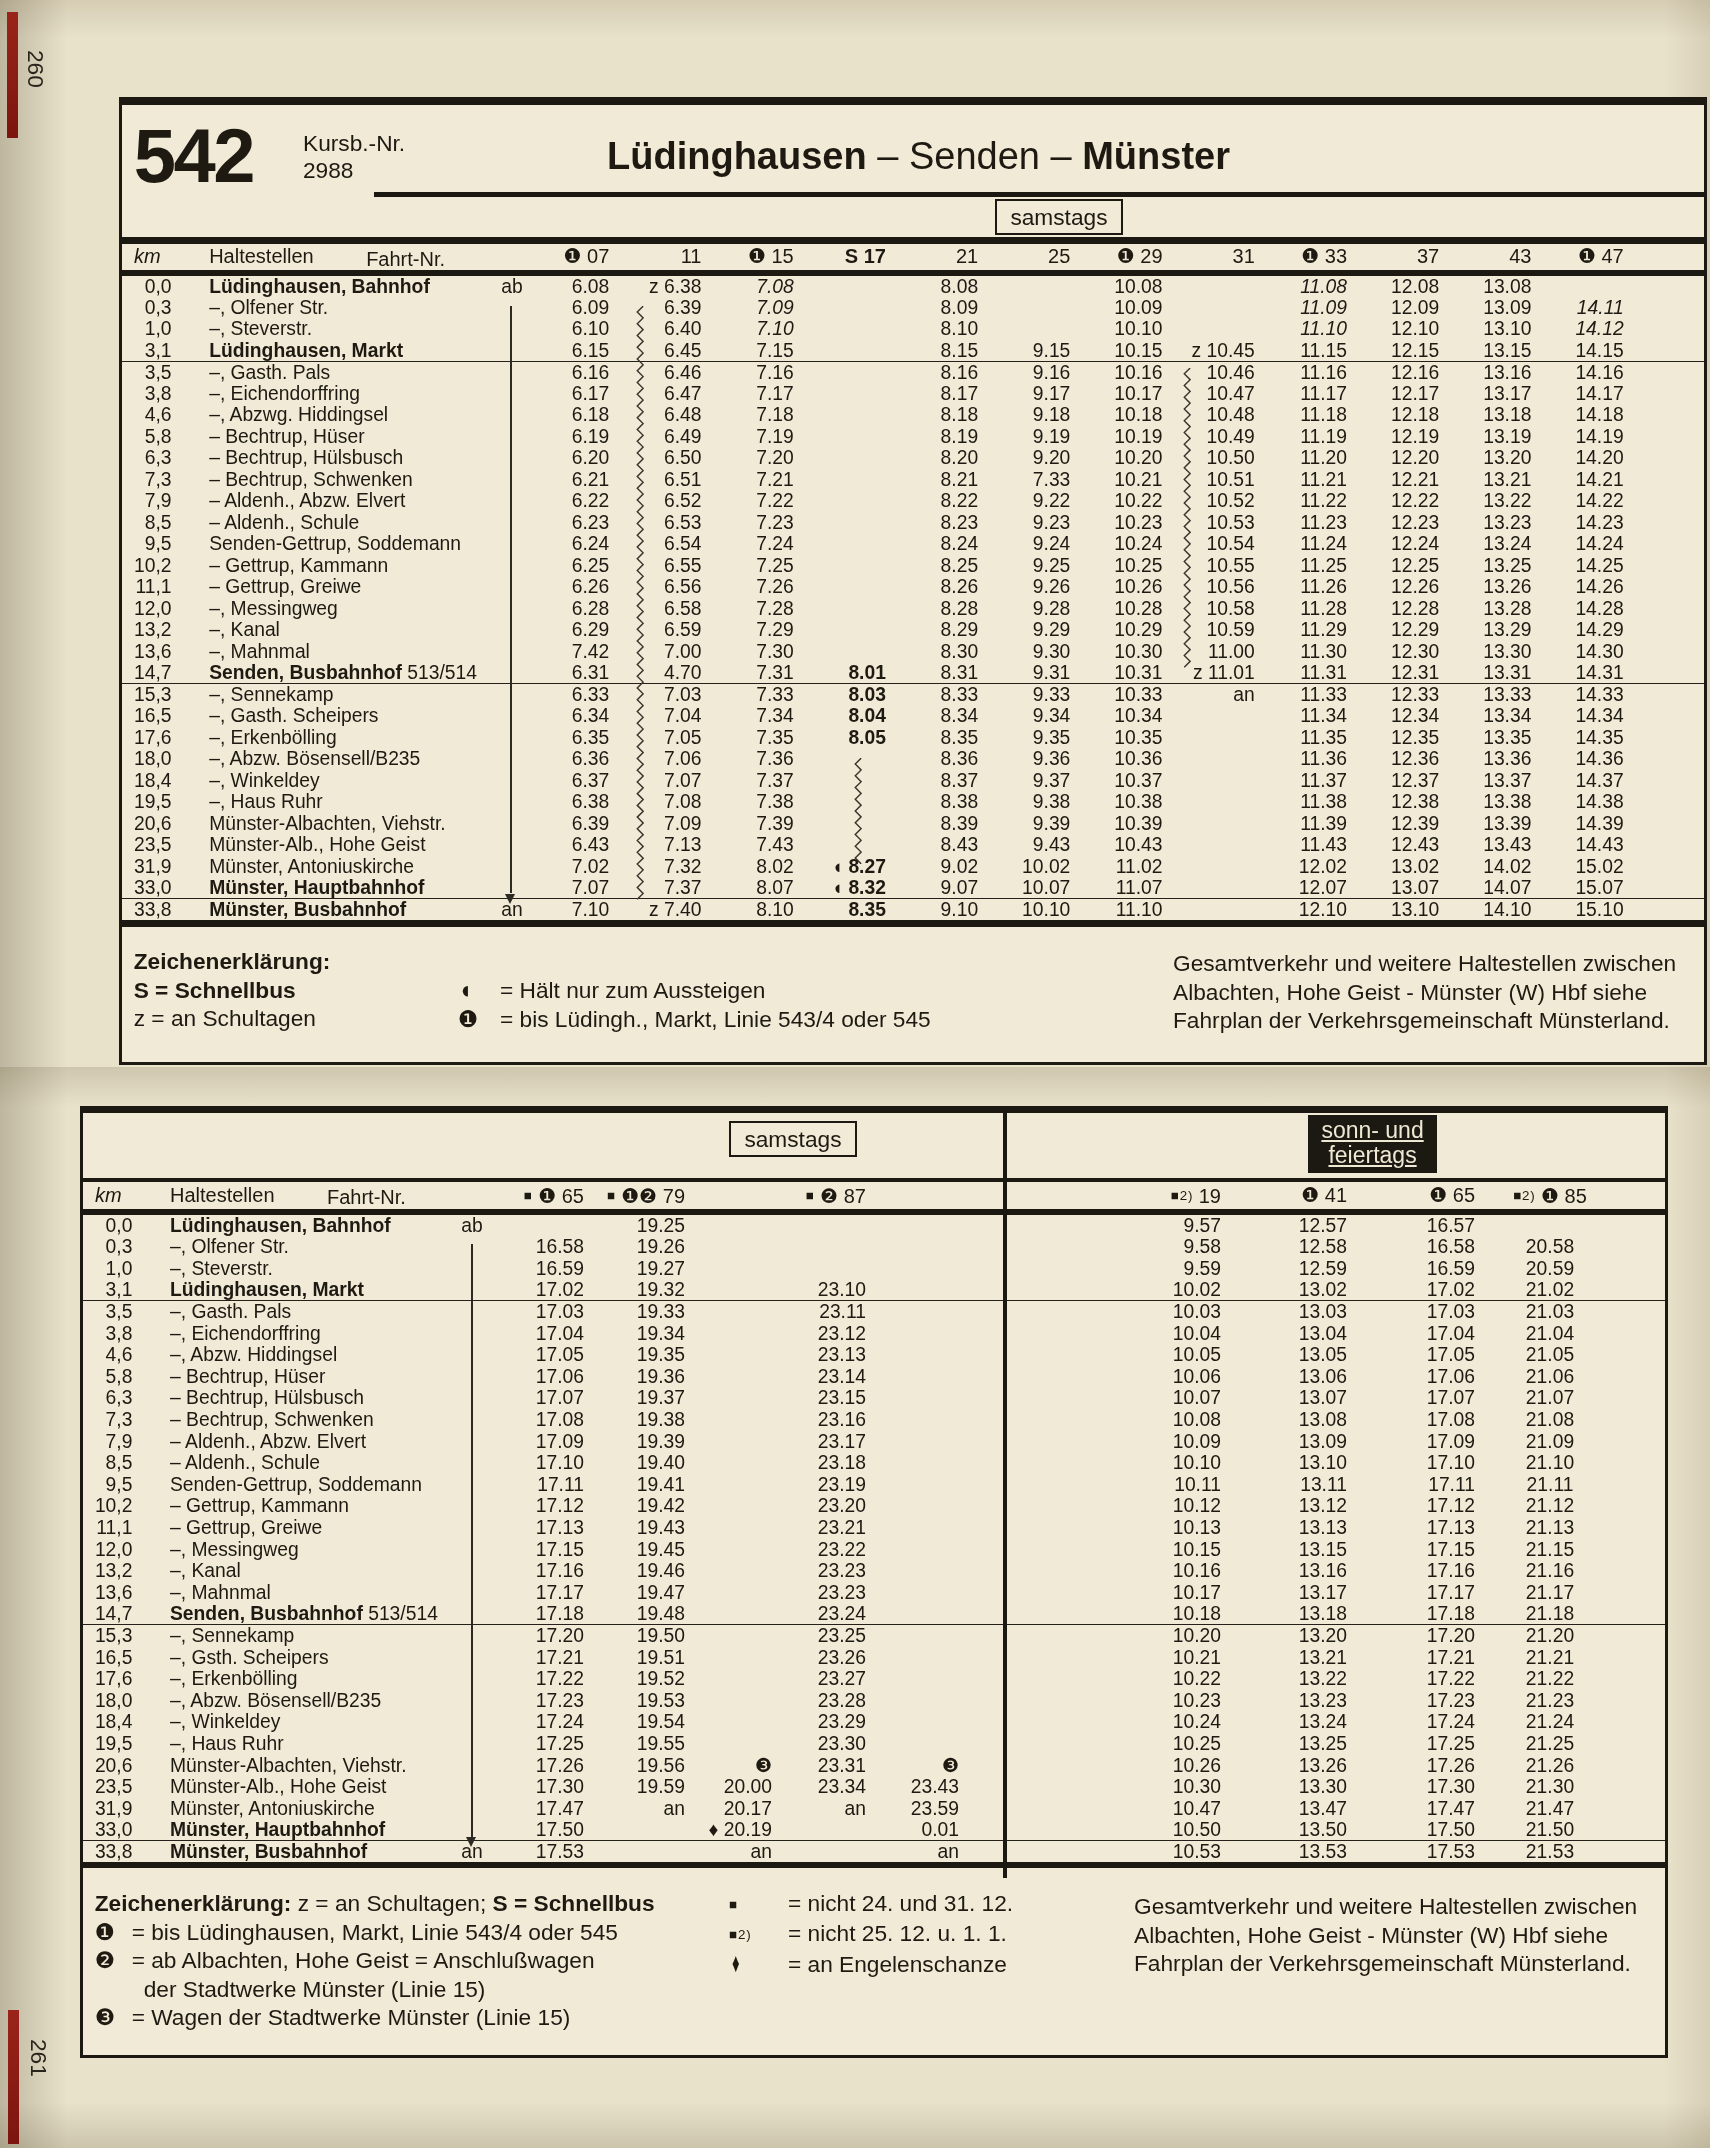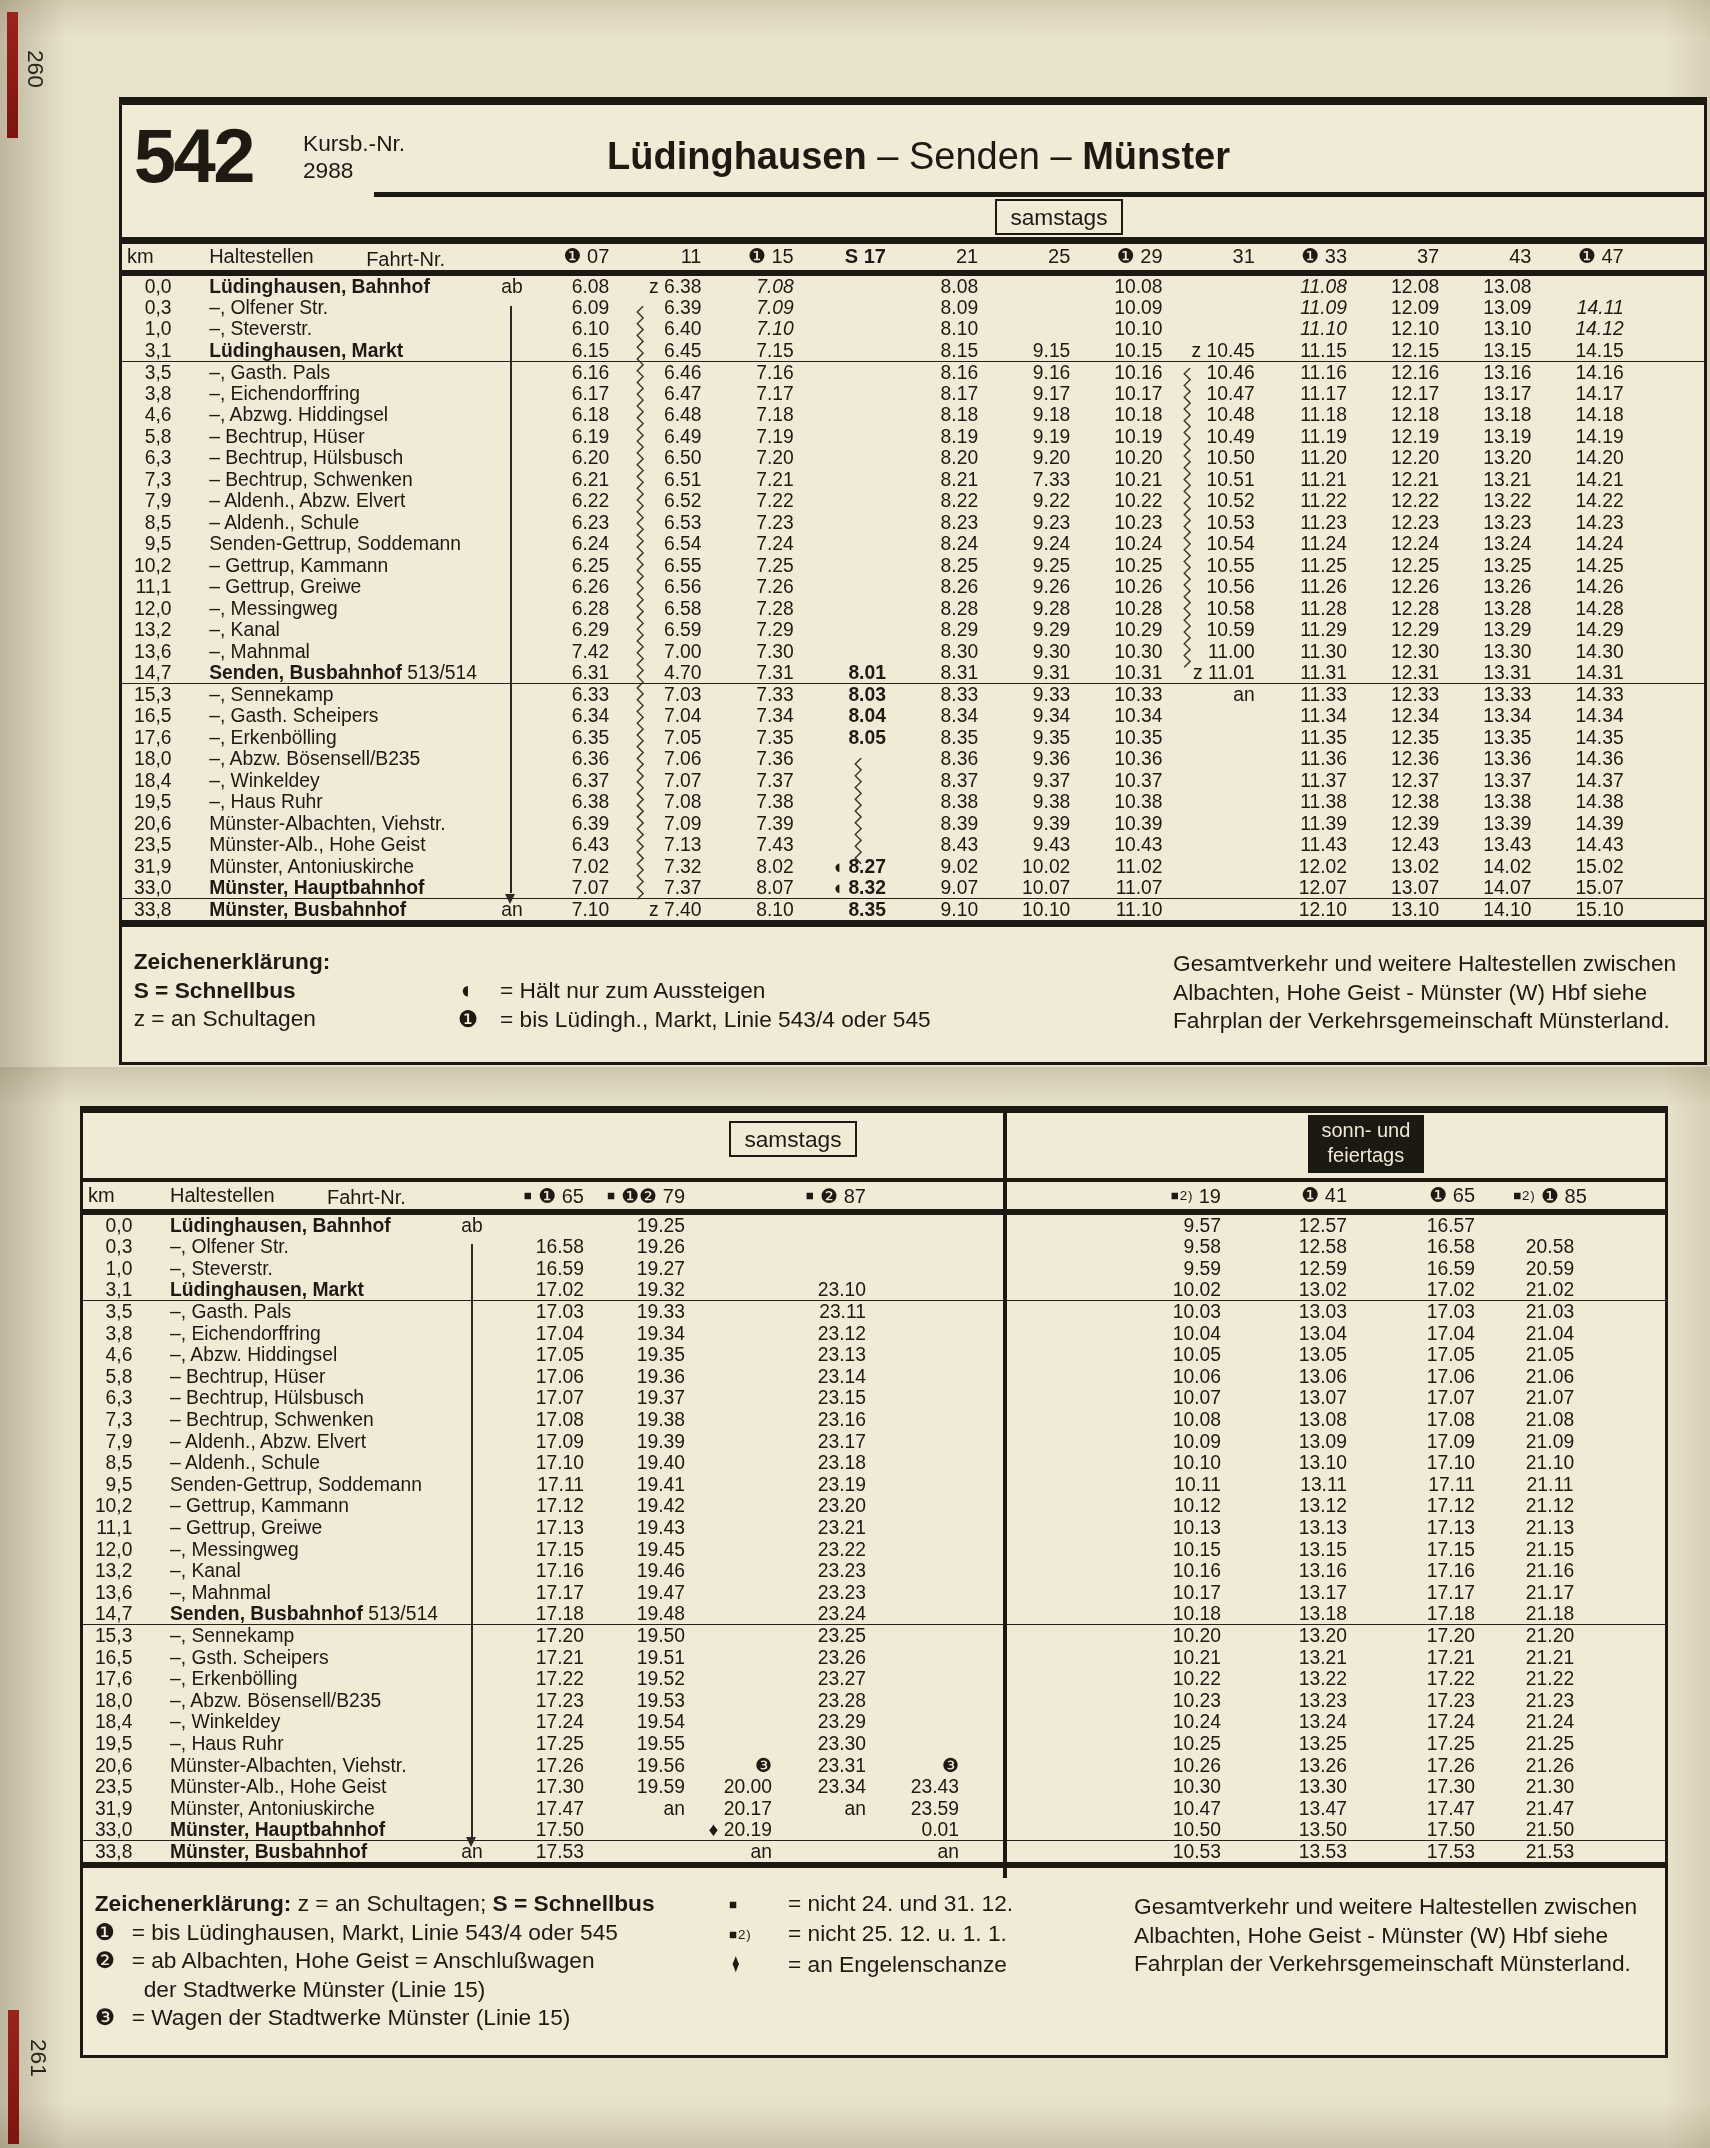--- a/index.html
+++ b/index.html
@@ -24,31 +24,31 @@
   .box2{left:80px;top:1106px;width:1588px;height:952px;border-top-width:7.6px;}
   .lineno{position:absolute;left:11.7px;top:6.7px;font-size:76px;font-weight:700;letter-spacing:-2.5px;}
   .kursb{position:absolute;left:181px;top:25px;font-size:22.7px;line-height:27px;}
   .t1title{position:absolute;left:352px;top:30px;width:889px;text-align:center;font-size:38px;}
   .t1title .bd{font-weight:700;}
   .rule1{position:absolute;left:252px;top:87px;width:1330px;height:5px;background:#1c1812;}
   .daybox{position:absolute;border:2.5px solid #1c1812;font-size:22.7px;padding:2.5px 13.4px;background:#f0ead7;}
   .samstags1{left:873px;top:94px;}
   .samstags2{left:646px;top:8.4px;}
   .sonnbox{position:absolute;left:1225px;top:1.7px;background:#1c1812;color:#efe9d4;
-    text-align:center;font-size:20px;line-height:25px;padding:3.4px 13.4px 5px;}
+    text-align:center;font-size:23px;line-height:25px;padding:3.4px 13.4px 5px;text-decoration:underline;}
   table{position:absolute;left:0;border-collapse:collapse;table-layout:fixed;}
   #t1{top:132px;width:1582px;border-bottom:7.6px solid #1c1812;}
   #t2{top:65px;width:1582px;border-bottom:6.7px solid #1c1812;}
   #t1 thead tr{border-top:7.6px solid #1c1812;border-bottom:6.7px solid #1c1812;height:32px;}
   #t2 thead tr{border-top:4.2px solid #1c1812;border-bottom:6.7px solid #1c1812;height:32px;}
   #t1 tbody tr{height:21.5px;}
   #t2 tbody tr{height:21.6px;}
   td,th{padding:0;margin:0;white-space:nowrap;vertical-align:middle;font-size:19.3px;line-height:21px;}
   th{font-weight:400;text-align:left;font-size:20px;}
-  .h-km{padding-left:5px;}
+  .h-km{padding-left:12px;font-style:italic;}
   .h-st{position:relative;padding-left:25px;}
   .h-st .fn{position:absolute;left:182px;top:5px;}
   .ct{text-align:right;}
   #t1 .ct{padding-right:20px;}
   #t2 .c0,#t2 .c1,#t2 .c3{padding-right:22px;}
   #t2 .c2{padding-right:15px;}
   #t2 .c4{padding-right:44px;}
   #t2 .c5,#t2 .c6{padding-right:17px;}
   #t2 .c7{padding-right:15px;}
   #t2 .c8{padding-right:55px;text-align:center;}

